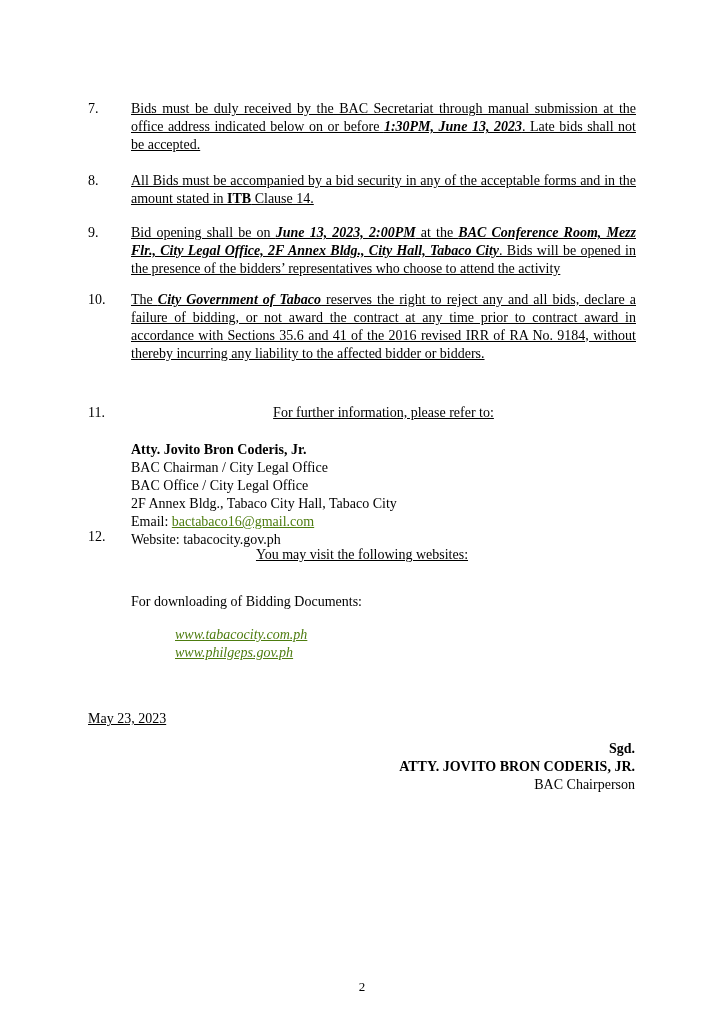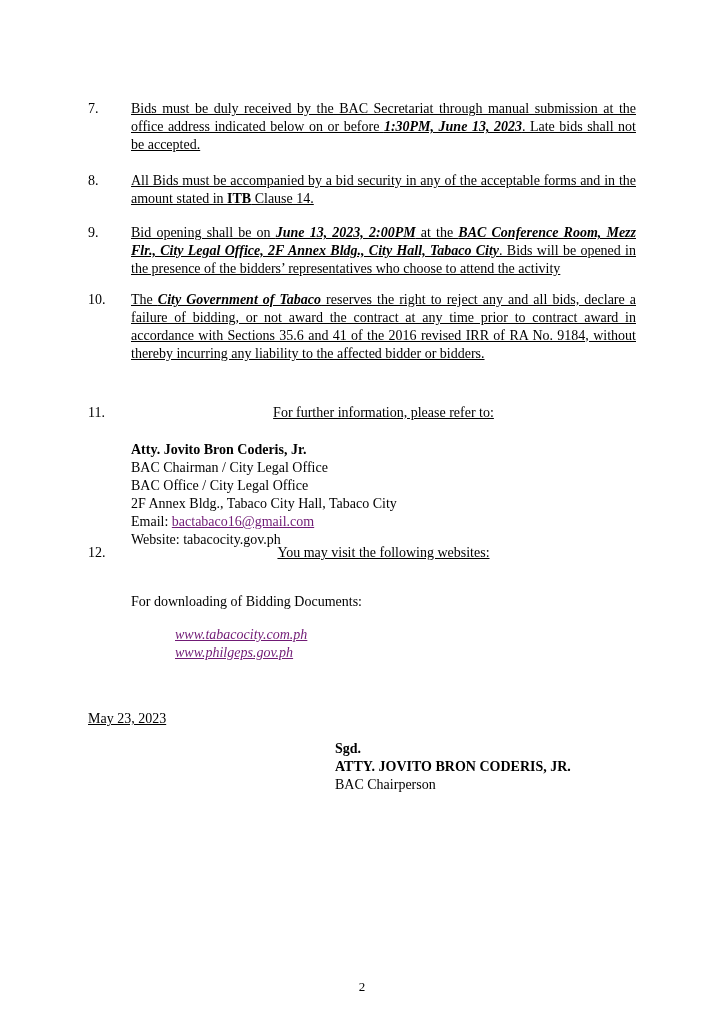--- a/index.html
+++ b/index.html
@@ -20,36 +20,36 @@
     width: 548px;
     display: flex;
   }
   .item .num { width: 43px; flex-shrink: 0; }
   .item .body { flex: 1; text-align: justify; text-decoration: underline; }
   .item.single .body { text-align: center; }
   .bi { font-weight: bold; font-style: italic; }
   .b  { font-weight: bold; }
   .block { position: absolute; margin-top: 32px; }
   a.link, span.link {
-    color: #701a75;
+    color: #4d7c0f;
     text-decoration: underline;
     cursor: pointer;
   }
   .weblink { font-style: italic; }
   #item7  { top: 100px; }
   #item8  { top: 172px; }
   #item9  { top: 224px; }
   #item10 { top: 291px; justify-content: center; }
   #item11 { top: 376px; margin-top: 28px; }
   #contact { top: 409px; left: 131px; width: 505px; }
-  #item12 { top: 544px; }
+  #item12 { top: 528px; flex-direction: column; }
   #downloads-heading { top: 561px; left: 131px; width: 505px; }
   #download-links { top: 594px; left: 175px; width: 460px; }
   #date-line { top: 678px; left: 88px; text-decoration: underline; }
-  #signature { top: 708px; left: 335px; width: 300px; text-align: left; }
+  #signature { top: 708px; left: 335px; width: 300px; text-align: right; }
   #page-number { top: 946px; left: 0; width: 724px; text-align: center; font-size: 13px; }
 </style>
 </head>
 <body>
 
 <div class="page">
 
   <div class="item" id="item7">
     <span class="num">7.</span>
     <span class="body"><span>Bids must be duly received by the BAC Secretariat through manual submission at the office address indicated below on or before </span><span class="bi">1:30PM, June 13, 2023</span><span>. Late bids shall not be accepted.</span></span>

